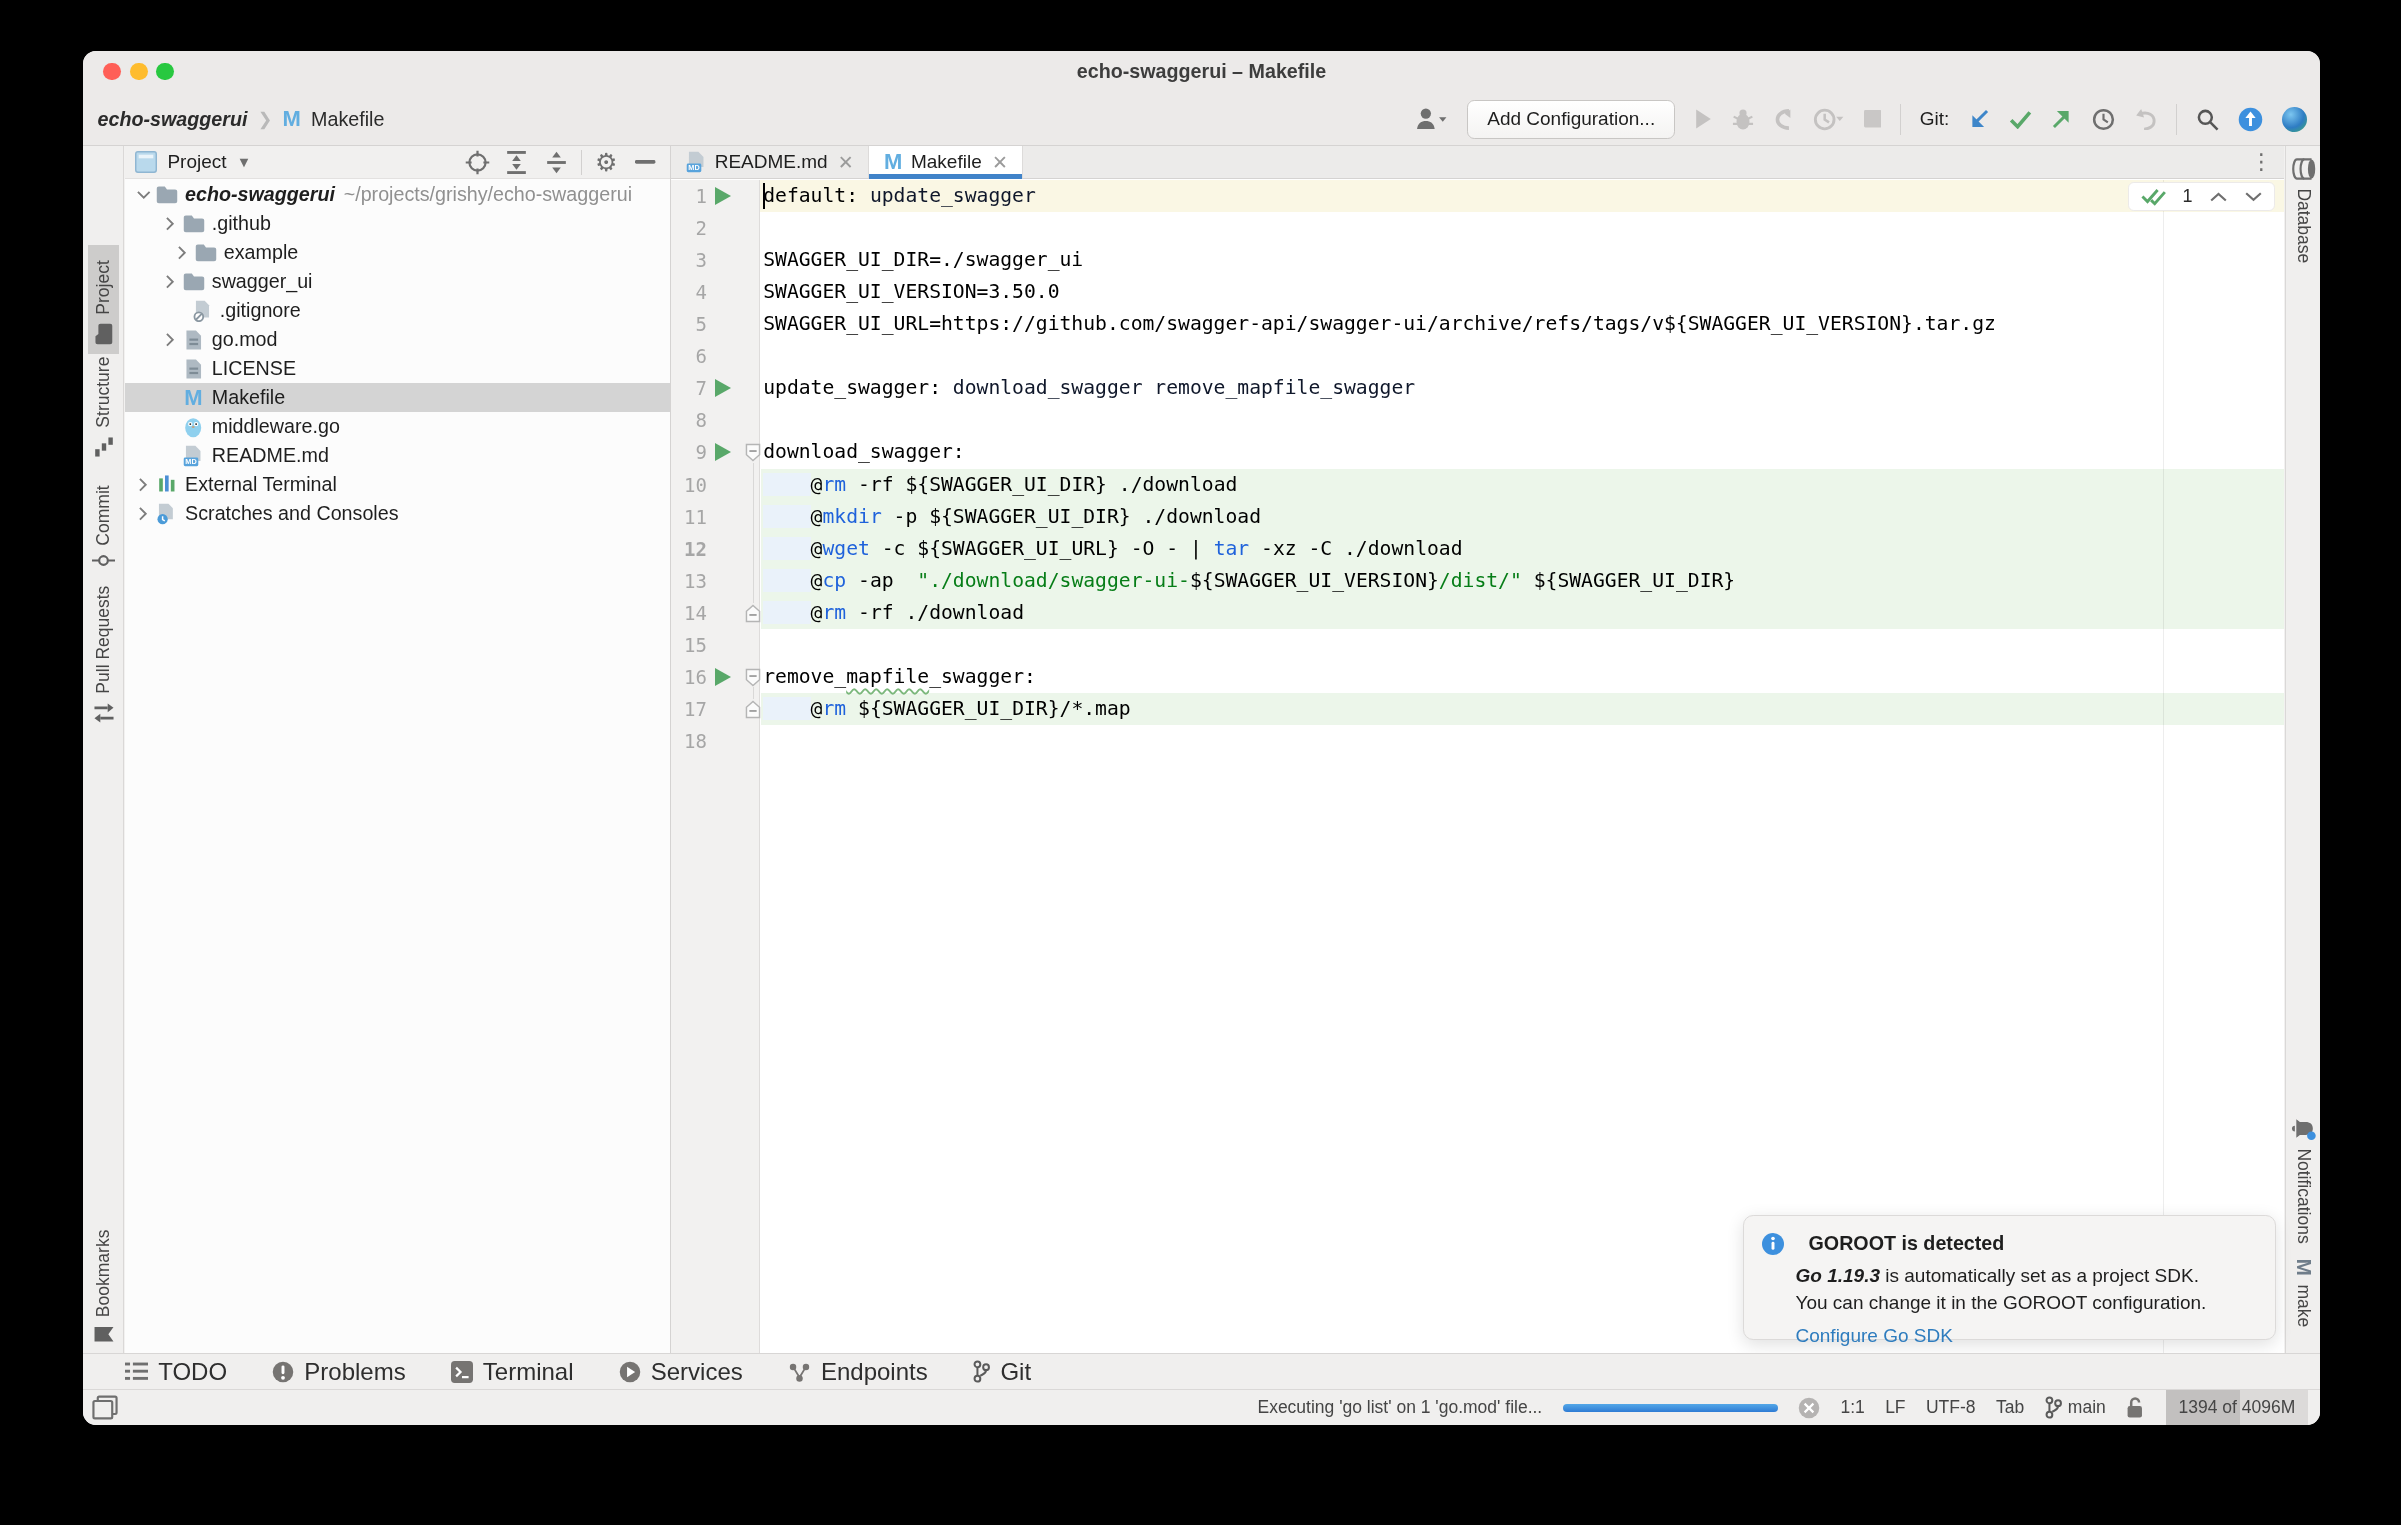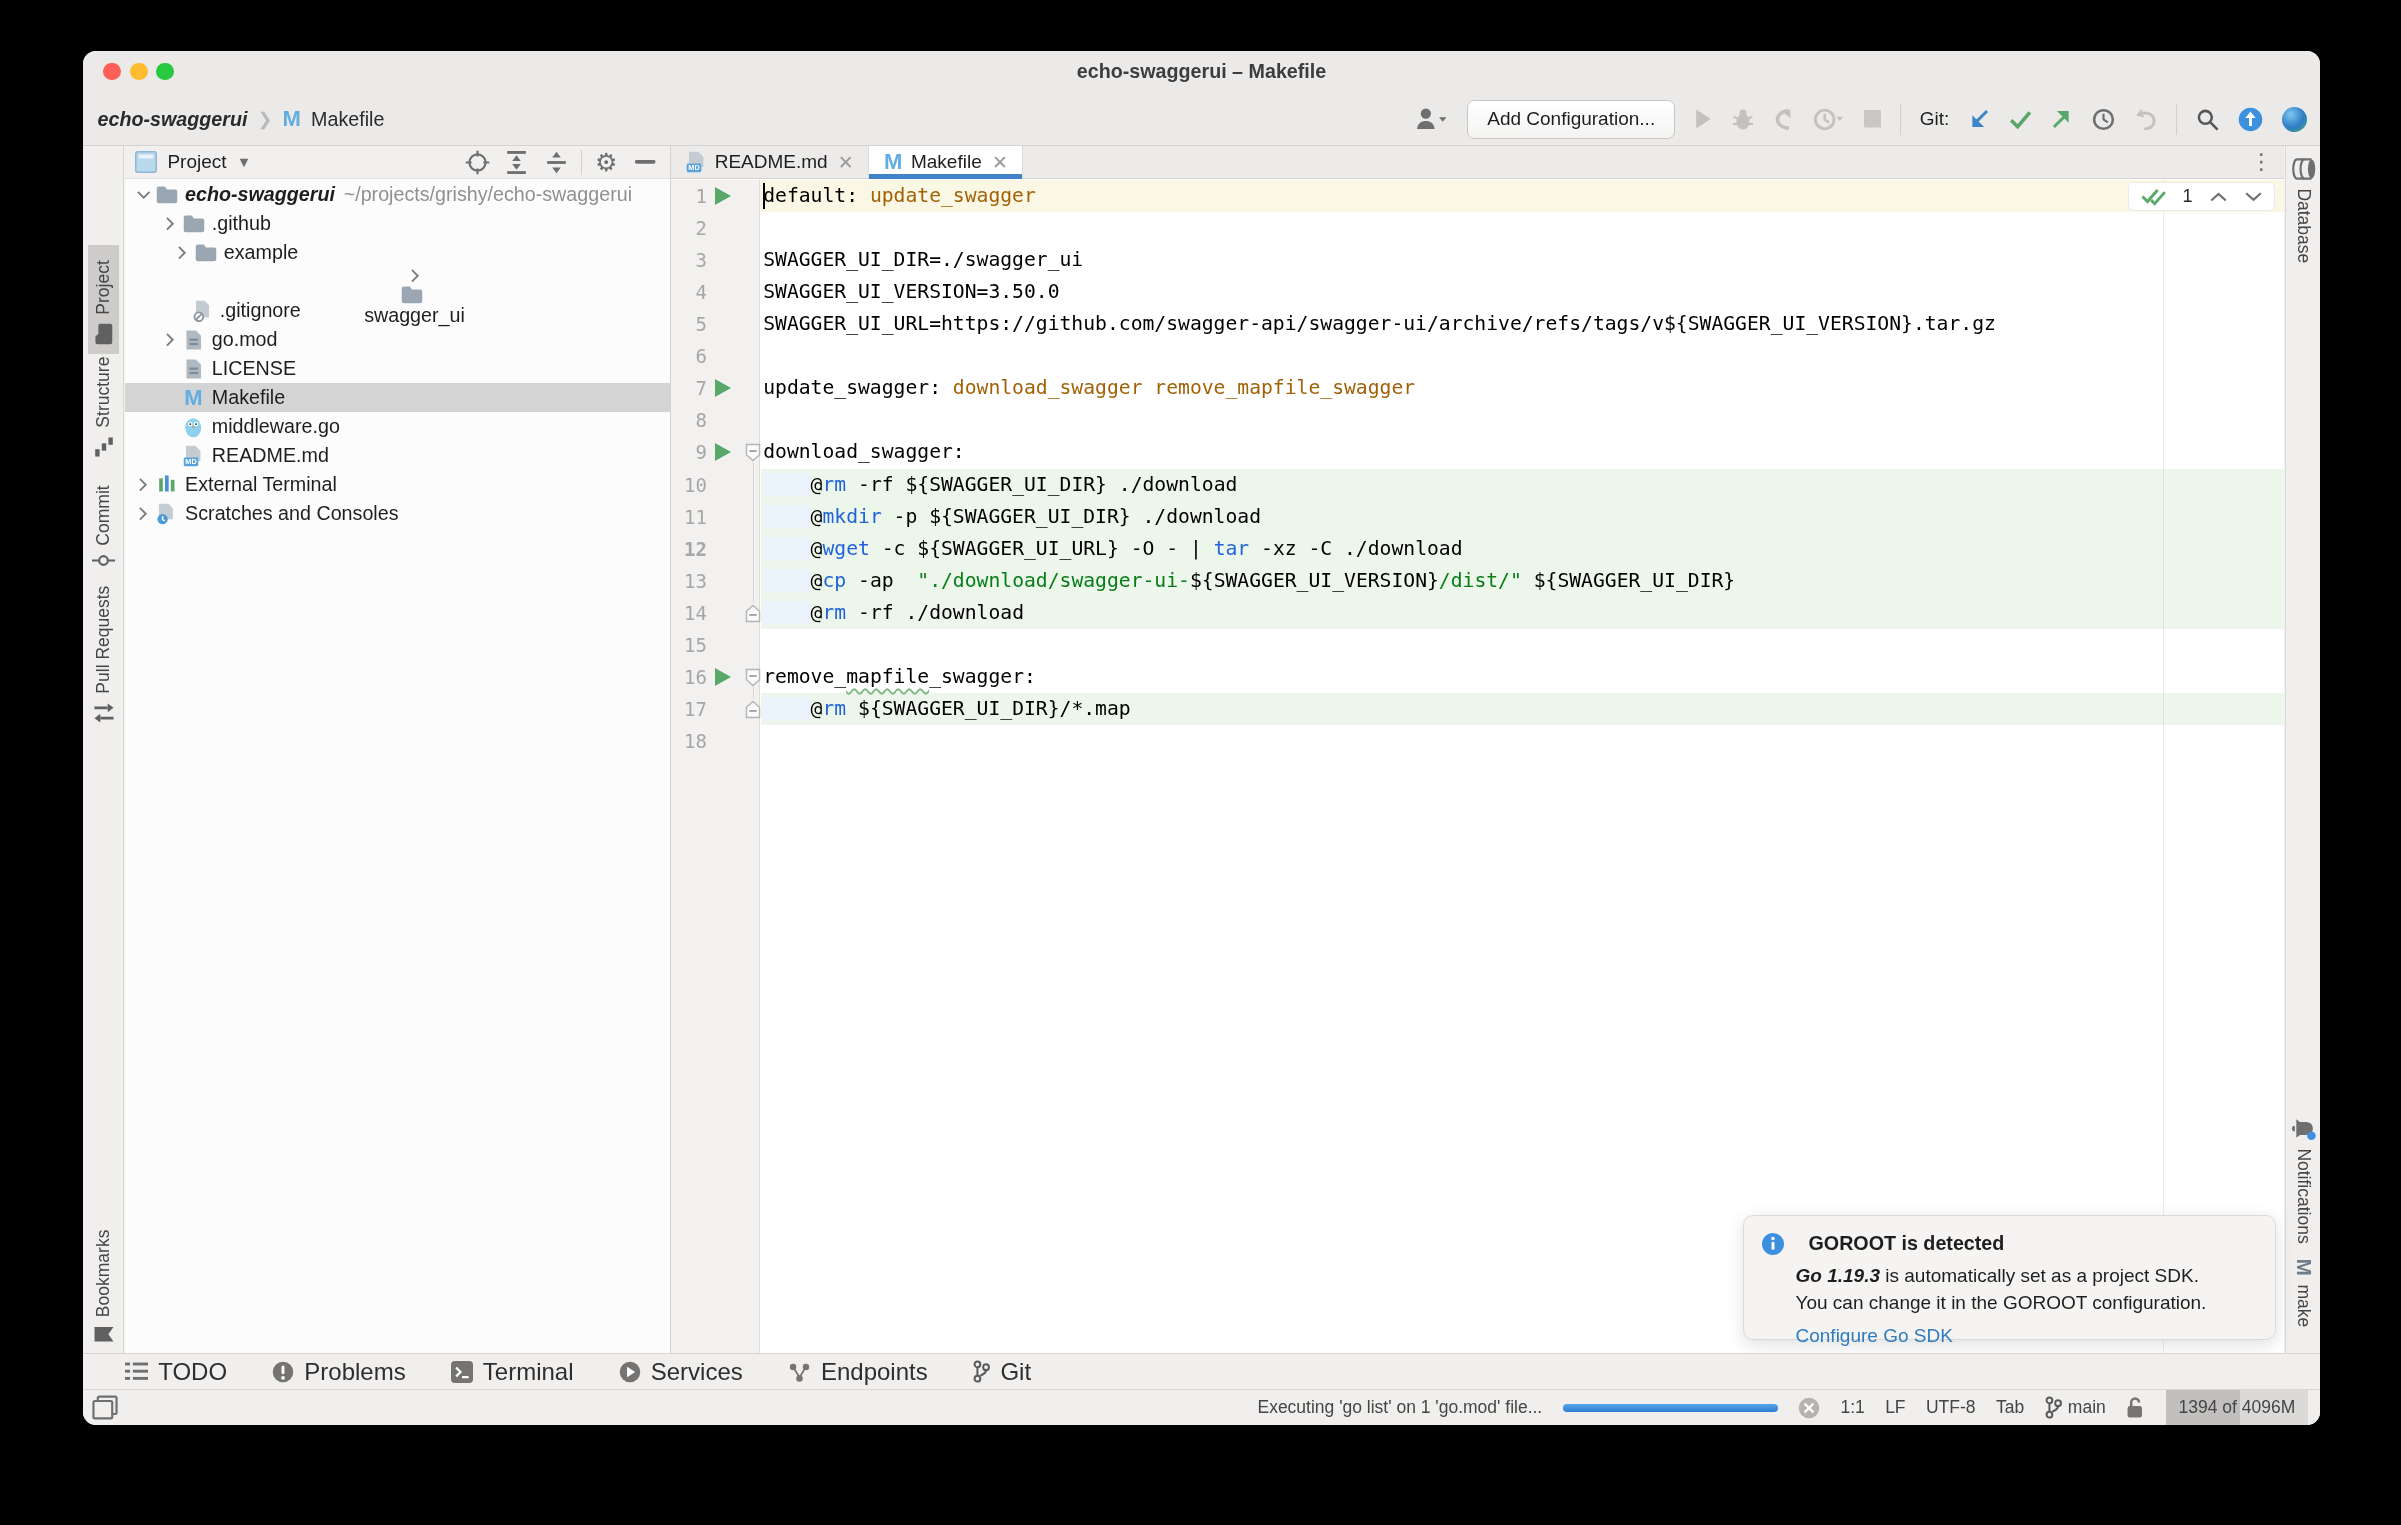--- a/index.html
+++ b/index.html
@@ -49,21 +49,21 @@
   #gutter{position:absolute;left:0;top:0;width:89px;height:100%;background:#F2F1F0;border-right:0.7px solid #DEDCDB;}
   .row-bg{position:absolute;height:32px;}
   .row-bg.caret{left:0;right:0;background:#FAF7E4;}
   .row-bg.added{left:90px;right:0;background:#ECF6EA;}
   .ln{position:absolute;left:0;width:36px;text-align:right;font-family:"DejaVu Sans Mono",monospace;font-size:19px;color:#A6A6A6;line-height:32px;}
   .run-arrow{position:absolute;left:44px;width:0;height:0;border-left:16px solid #59A869;border-top:9.5px solid transparent;border-bottom:9.5px solid transparent;margin-top:6.6px;}
   .fold{position:absolute;left:74px;width:16px;height:19px;margin-top:6.6px;color:#B5B5B5;}
   .fold-line{position:absolute;left:82px;width:0.7px;background:#D9D8D7;}
   #code{position:absolute;left:90px;top:0;right:0;bottom:0;}
   .cl{position:absolute;left:2.2px;height:32px;line-height:32px;font-family:"DejaVu Sans Mono",monospace;font-size:19.7px;white-space:pre;color:#000;}
-  .tk-ref{color:#a16207;}
+  .tk-ref{color:#0f172a;}
   .tk-cmd{color:#1F62DB;}
   .tk-str{color:#067D17;}
   .tk-typo{text-decoration:underline wavy #7CB87C 1.5px;text-underline-offset:5.1px;}
   .tk-tab.added-ws{background:#EAF2FA;}
   #caret{position:absolute;left:1.5px;top:2.9px;width:2.2px;height:26px;background:#000;}
   #margin-guide{position:absolute;left:1402px;top:0;bottom:0;width:0.7px;background:rgba(0,0,0,0.07);}
   #inspect-widget{position:absolute;top:2.2px;right:8.7px;height:29px;background:#fff;border:0.7px solid #ECEAE9;border-radius:5.8px;display:flex;align-items:center;gap:16px;padding:0 11.7px;font-size:18px;color:#2b2b2b;}
   #inspect-widget .chev{color:#6f6f6f;}
   
   #bottom-toolbar{position:absolute;left:0;bottom:36px;width:100%;height:36px;background:#F0EFEE;border-top:0.7px solid #D8D6D5;display:flex;align-items:center;gap:45px;padding-left:42px;}
@@ -328,21 +328,21 @@
               <path d="M4 4l8 8-8 8" stroke="#7d7d7d" stroke-width="2.6" fill="none"></path>
             </svg>
           </span>
           <span class="tw-icon i">
             <svg width="22" height="19" viewBox="0 0 30 26" fill="none" xmlns="http://www.w3.org/2000/svg">
               <path d="M1 5c0-2 1-3 3-3h8l3 4h11c2 0 3 1 3 3v13c0 2-1 3-3 3H4c-2 0-3-1-3-3V5z" fill="#9AA7B2"></path>
             </svg>
           </span>
           <span>example</span>
         </div>
-        <div class="tree-row" style="padding-left: 34px; flex-direction: column;">
+        <div class="tree-row" style="padding-left: 34px;">
           <span class="tw-chev i">
             <svg width="11.7" height="17.5" viewBox="0 0 16 24" fill="none" xmlns="http://www.w3.org/2000/svg">
               <path d="M4 4l8 8-8 8" stroke="#7d7d7d" stroke-width="2.6" fill="none"></path>
             </svg>
           </span>
           <span class="tw-icon i">
             <svg width="22" height="19" viewBox="0 0 30 26" fill="none" xmlns="http://www.w3.org/2000/svg">
               <path d="M1 5c0-2 1-3 3-3h8l3 4h11c2 0 3 1 3 3v13c0 2-1 3-3 3H4c-2 0-3-1-3-3V5z" fill="#9AA7B2"></path>
             </svg>
           </span>

